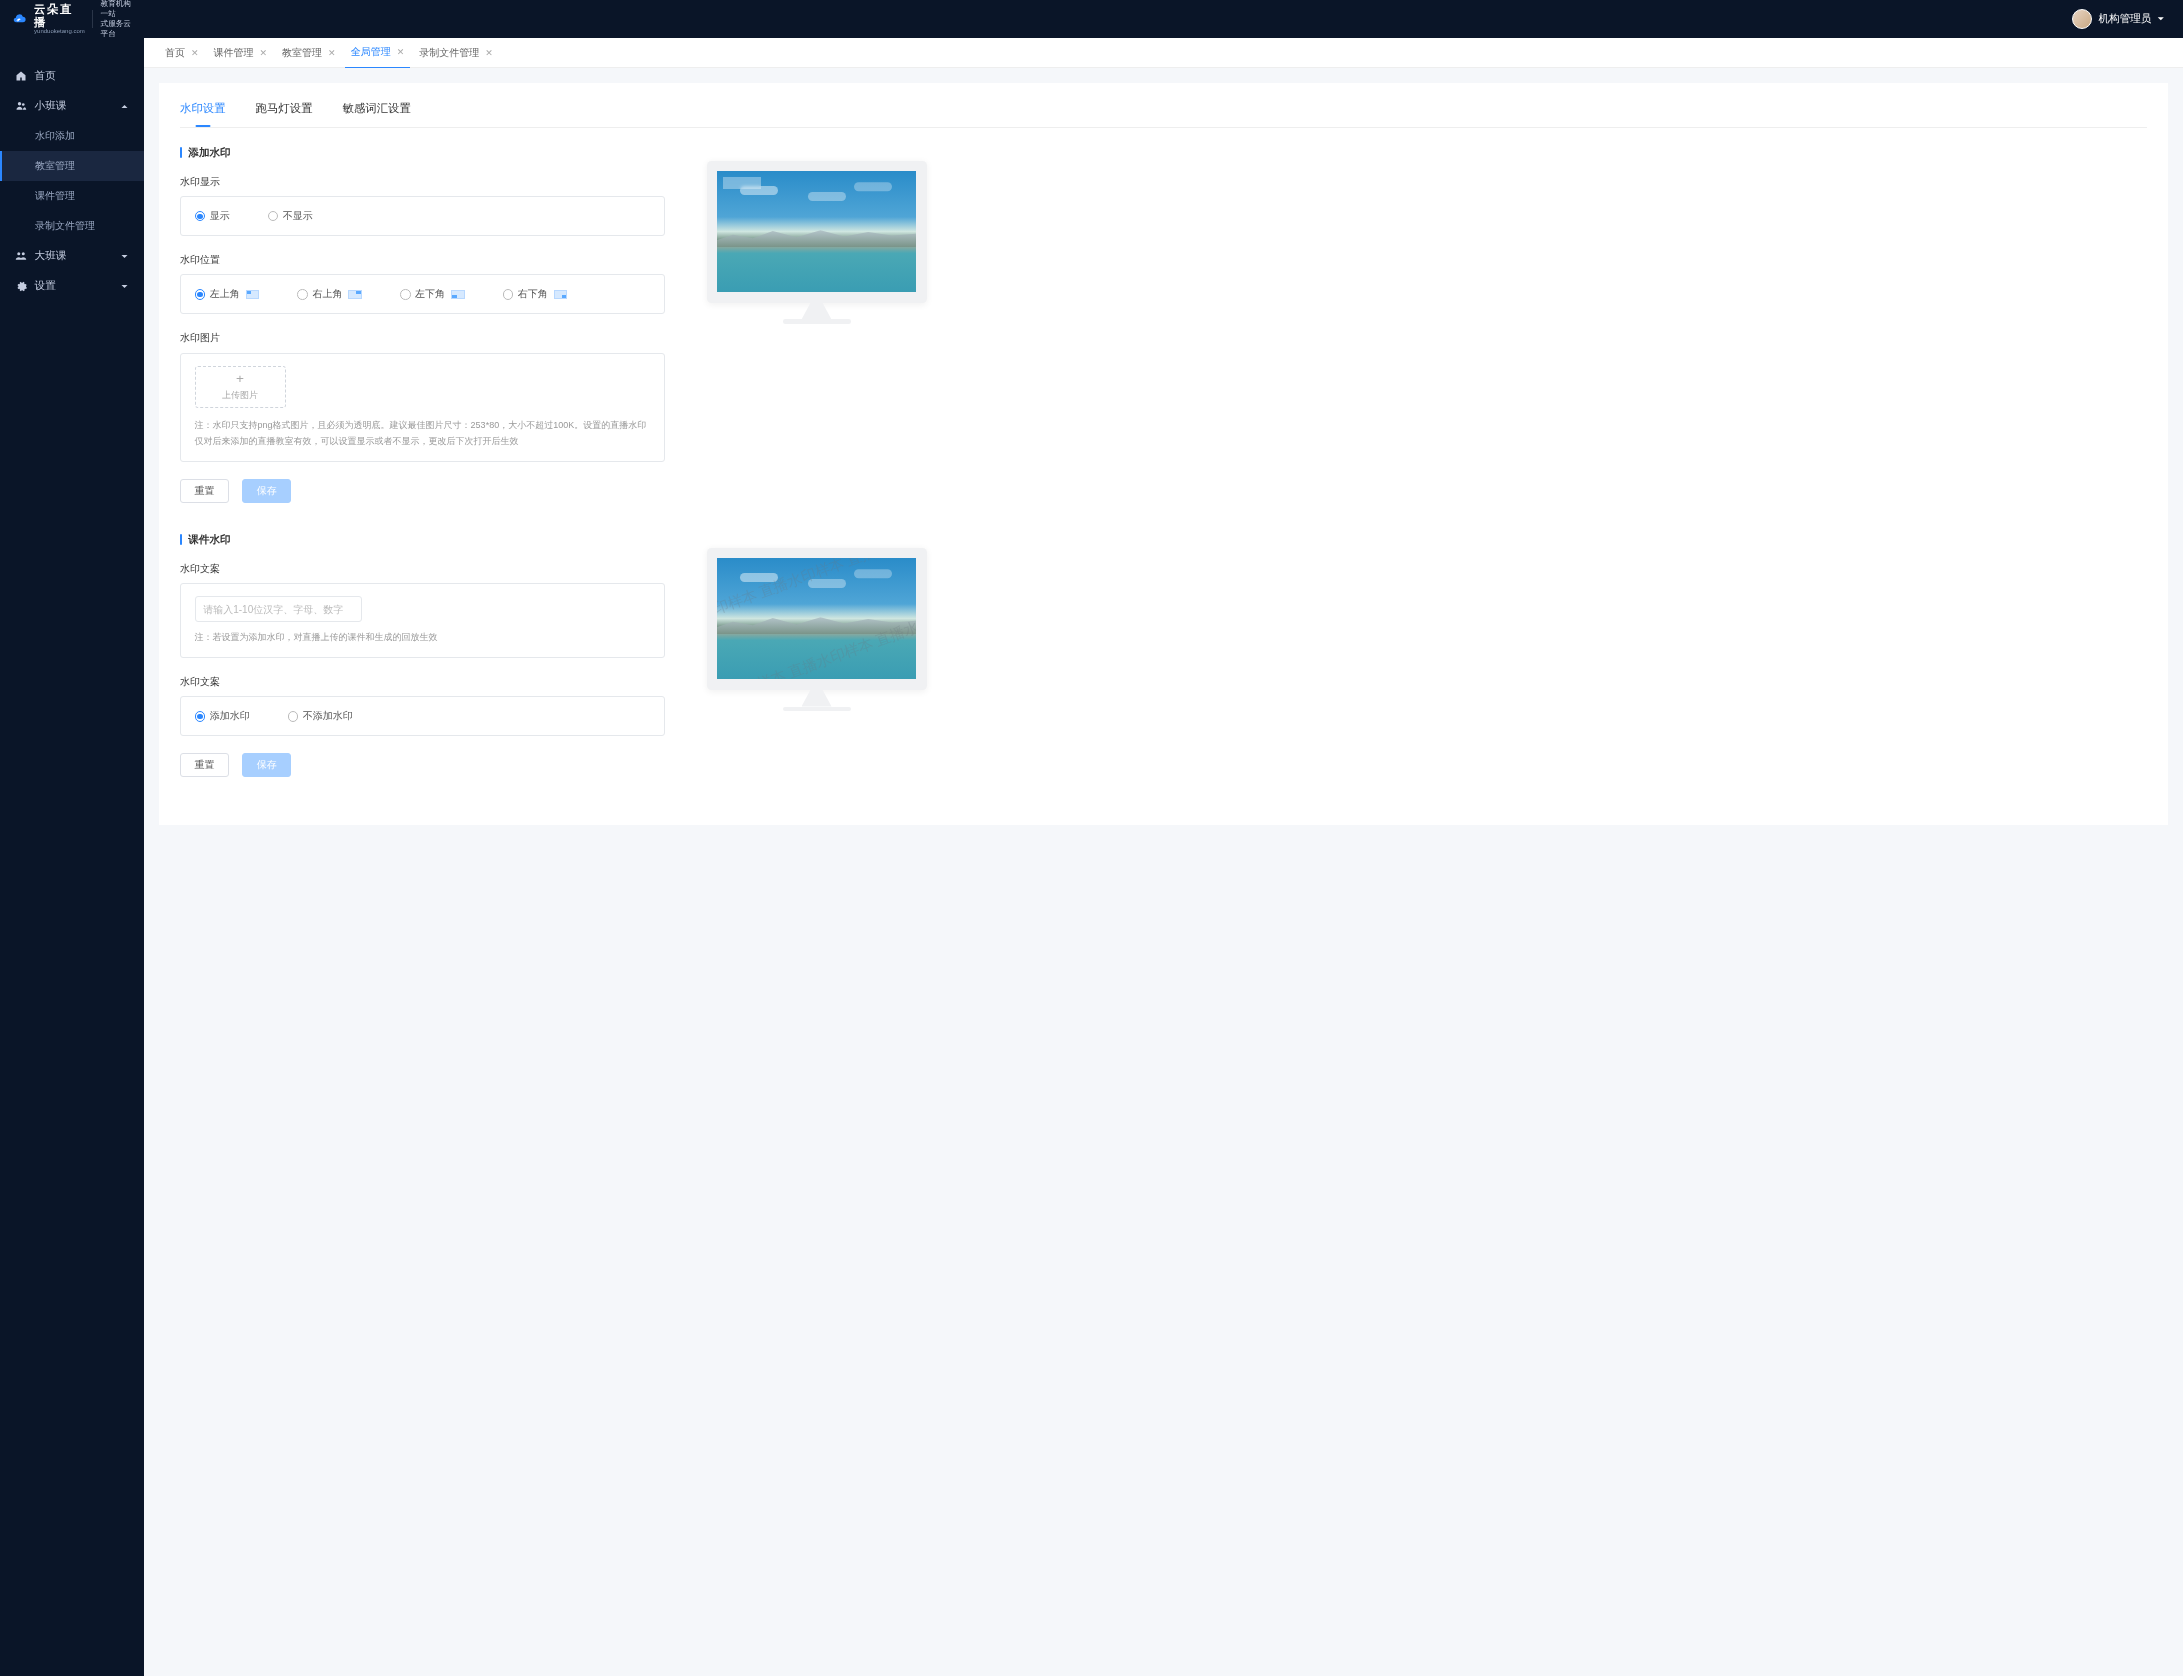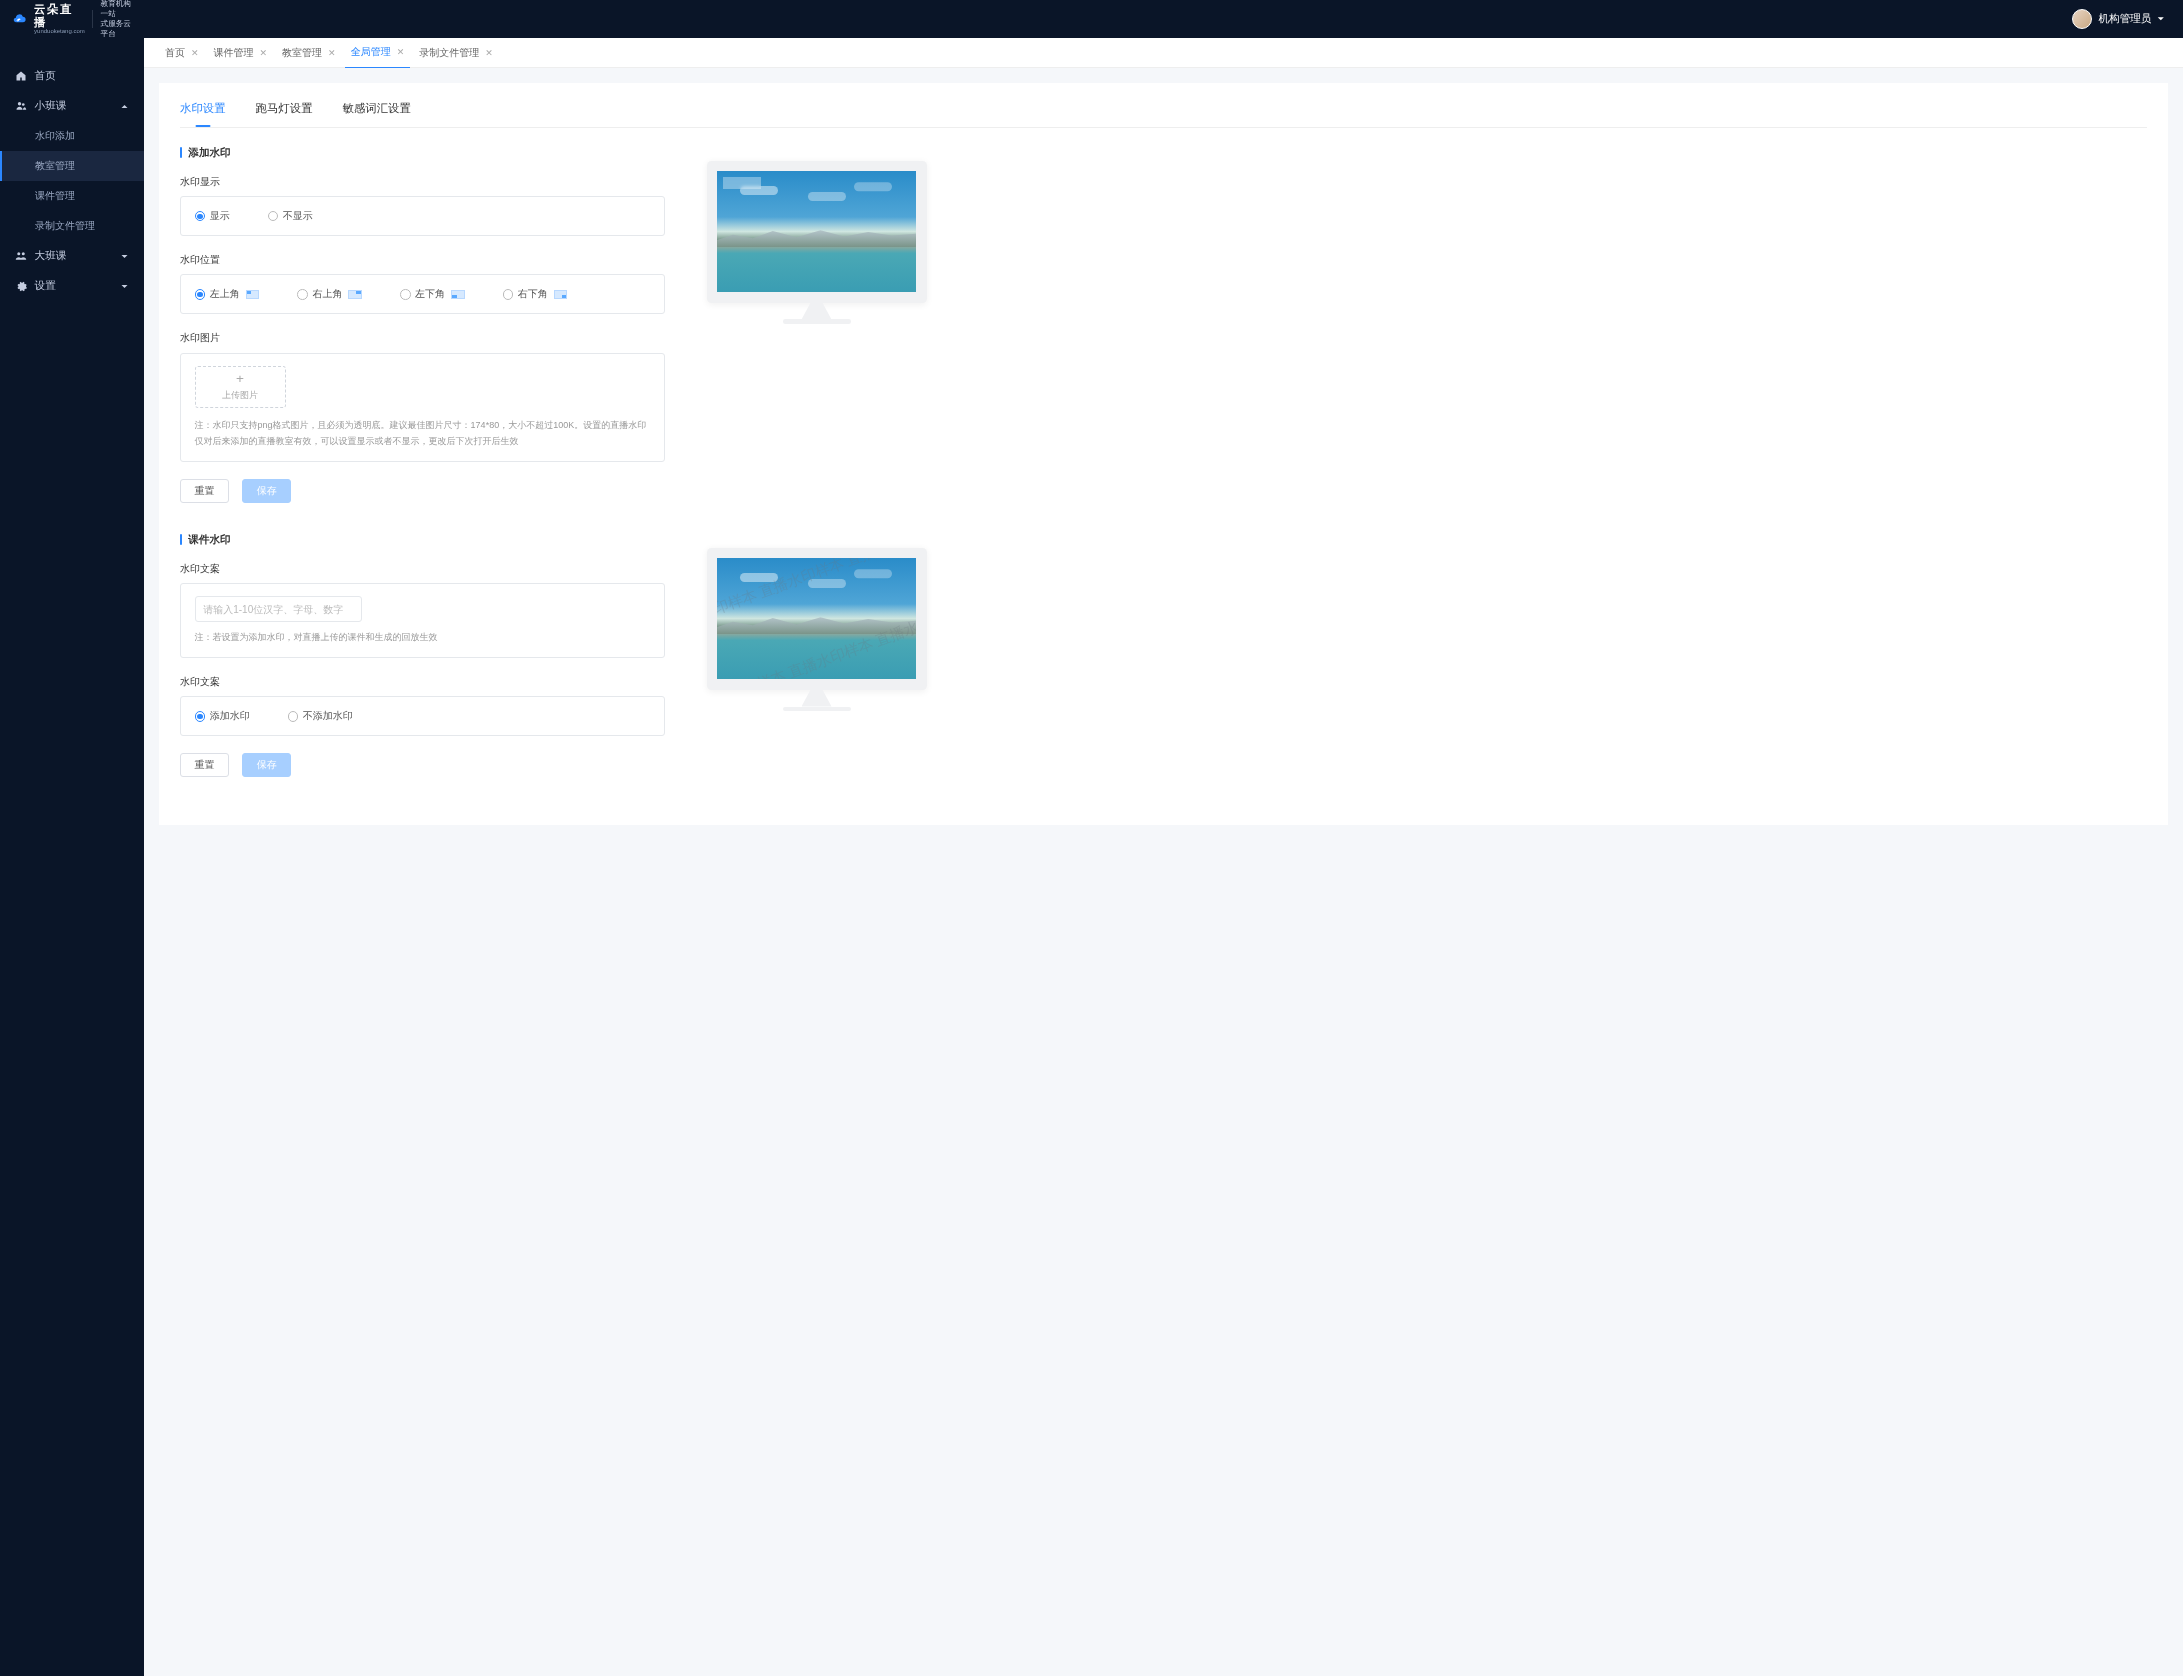--- a/index.html
+++ b/index.html
@@ -281,21 +281,21 @@
               </div>
             </div>
 
             <div class="field">
               <div class="field-label">水印图片</div>
               <div class="upload-box">
                 <div class="upload-slot">
                   <span class="upload-plus">+</span>
                   <span class="upload-label">上传图片</span>
                 </div>
-                <div class="hint">注：水印只支持png格式图片，且必须为透明底。建议最佳图片尺寸：174*80，大小不超过100K。设置的直播水印仅对后来添加的直播教室有效，可以设置显示或者不显示，更改后下次打开后生效</div>
+                <div class="hint">注：水印只支持png格式图片，且必须为透明底。建议最佳图片尺寸：253*80，大小不超过100K。设置的直播水印仅对后来添加的直播教室有效，可以设置显示或者不显示，更改后下次打开后生效</div>
               </div>
             </div>
 
             <div class="button-row">
               <button class="btn">重置</button>
               <button class="btn primary">保存</button>
             </div>
           </div>
 
           <div class="section-right">

